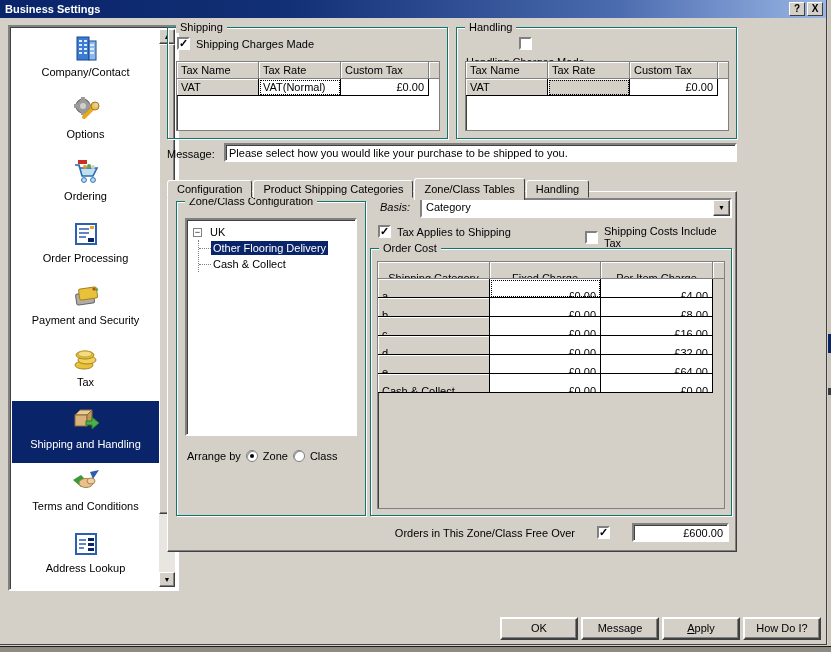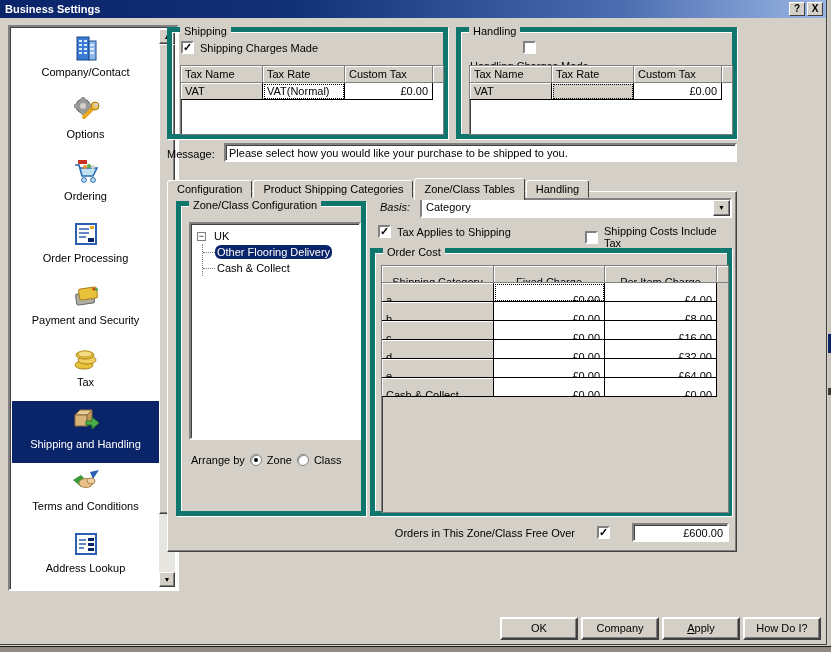--- a/index.html
+++ b/index.html
@@ -17,21 +17,21 @@
     background:linear-gradient(to right,#0a246a 0%,#123075 35%,#4c6cb0 75%,#9ab6e4 100%);
     color:#fff; font-weight:bold; line-height:18px; padding-left:5px; }
   .title-buttons { position:absolute; right:3px; top:2px; display:flex; gap:2px; }
   .tbtn { width:16px; height:14px; background:#d4d0c8; color:#000;
     border:1px solid; border-color:#fff #404040 #404040 #fff;
     font-size:10px; font-weight:bold; line-height:12px; text-align:center; }
 
   
   .sunken { border:2px solid; border-color:#808080 #fff #fff #808080;
     box-shadow:inset 1px 1px 0 #404040; background:#fff; }
-  .group { position:absolute; border:5px solid #0f766e;
+  .group { position:absolute; border:1px solid #0f766e;
     box-shadow:1px 1px 0 #fff, inset 1px 1px 0 #fff; }
   .group-title { position:absolute; top:-7px; left:8px; background:#d4d0c8; padding:0 4px; }
 
   
   .sidebar { position:absolute; left:8px; top:25px; width:171px; height:566px; }
   .sidebar-inner { position:absolute; inset:2px; background:#fff; overflow:hidden; }
   .side-items { position:absolute; left:0; top:0; right:16px; }
   .side-item { height:62px; text-align:center; padding-top:3px; cursor:pointer; }
   .side-item .icon { display:block; width:32px; height:32px; margin:0 auto; }
   .side-item .lbl { display:block; margin-top:2px; }
@@ -84,21 +84,21 @@
 
   
   .tree-box { position:absolute; left:8px; top:16px; width:172px; height:218px; overflow:hidden; }
   .tree { padding:4px 2px; }
   .tree-row { display:flex; align-items:center; height:16px; }
   .expander { width:9px; height:9px; background:#fff; border:1px solid #808080;
     font-size:9px; line-height:7px; text-align:center; margin:0 6px 0 4px; flex:0 0 9px; }
   .tree-children { margin-left:9px; border-left:1px dotted #808080; }
   .connector { width:12px; border-top:1px dotted #808080; flex:0 0 12px; }
   .tree-label { padding:1px 2px; white-space:nowrap; }
-  .tree-label.selected { background:#0a246a; color:#fff;border-radius:6px; }
+  .tree-label.selected { background:#0a246a; color:#fff; }
 
   
   .dropdown { position:absolute; left:252px; top:6px; width:312px; height:20px; display:flex; }
   .dd-value { flex:1; line-height:15px; padding:0 4px; background:#fff; }
   .dd-btn { width:17px; background:#d4d0c8; border:1px solid; border-color:#fff #404040 #404040 #fff;
     box-shadow:inset -1px -1px 0 #808080; font-size:7px; line-height:14px; text-align:center; }
 
   
   .oc-panel { position:absolute; left:6px; top:12px; width:348px; height:248px;
     background:#d4d0c8; border:1px solid #808080; box-shadow:inset 1px 1px 0 #404040; }
@@ -420,21 +420,21 @@
       <span>Orders in This Zone/Class Free Over</span>
       <span class="cb">✓</span>
       <input class="free-input sunken" value="£600.00" style="">
     </div>
   </div>
 
   <div class="btn" style="left:500px">
     <span>OK</span>
   </div>
   <div class="btn" style="left:581px">
-    <span>Company</span>
+    <span>Message</span>
   </div>
   <div class="btn" style="left:662px">
     <span class="apply-label">Apply</span>
   </div>
   <div class="btn" style="left:743px">
     <span>How Do I?</span>
   </div>
 </div>
 
 <div class="edge-right">

